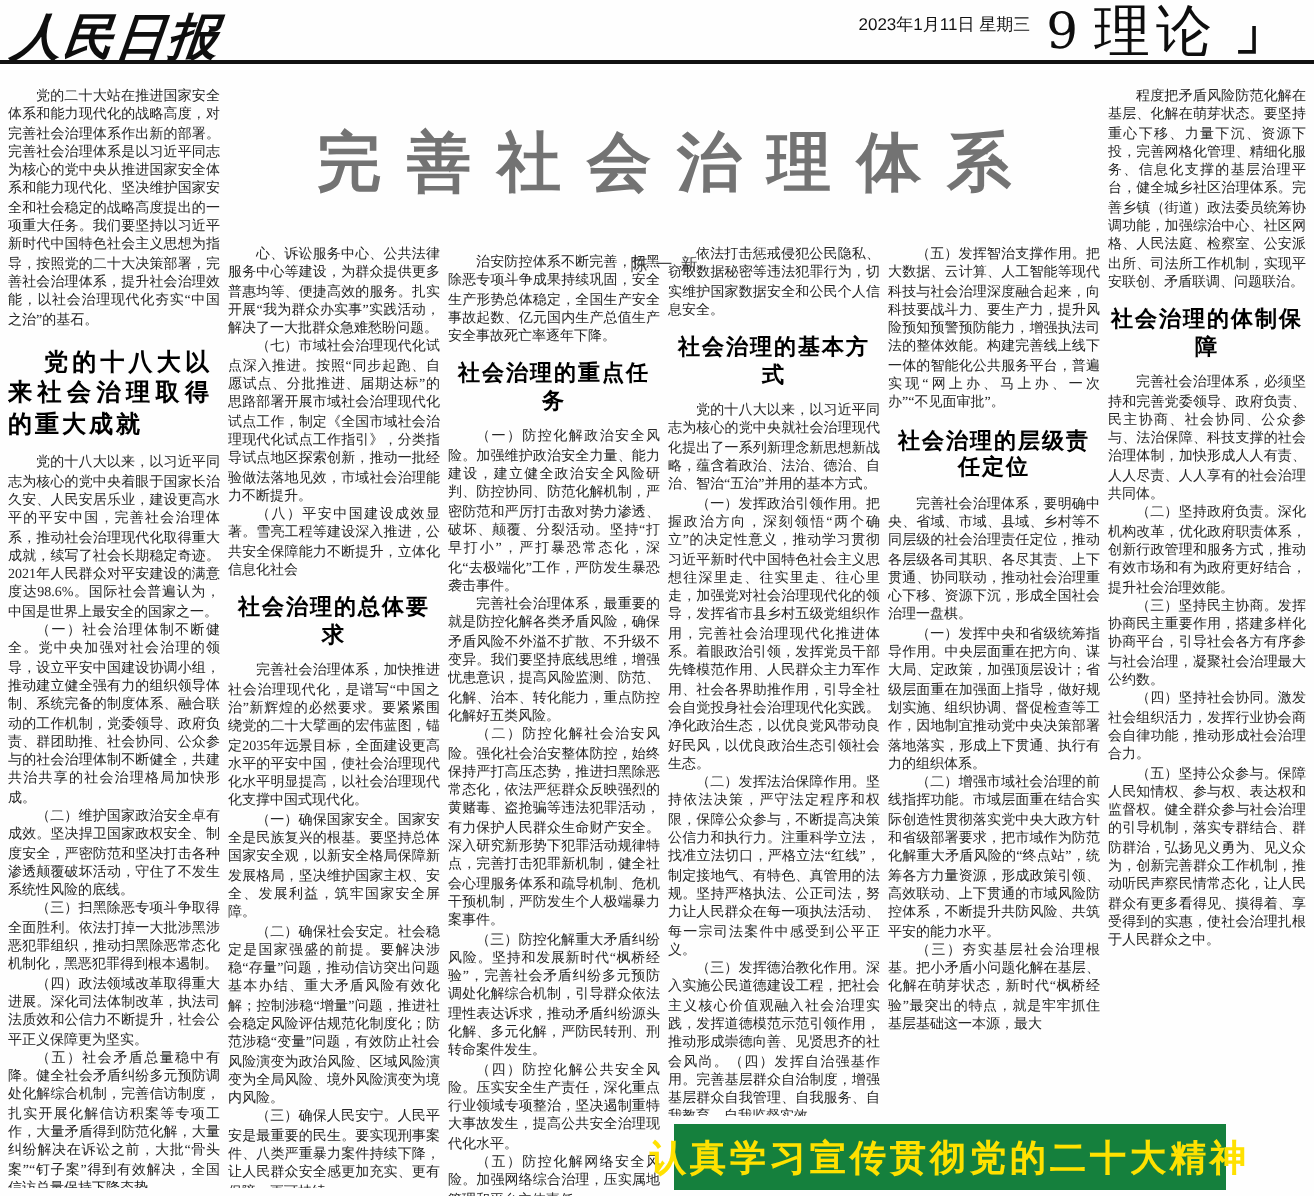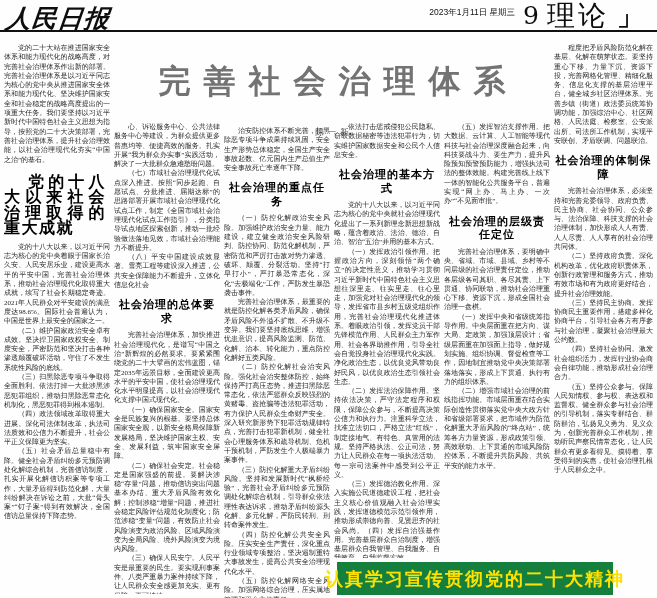--- a/index.html
+++ b/index.html
@@ -43,21 +43,21 @@
     text-align:justify;word-break:break-all;
   }
   .col p{margin:0;text-indent:2em;}
   .col-heading{
     font-family:"Liberation Sans", sans-serif;
     font-weight:bold;color:#000;
     font-size:11px;line-height:13.5px;letter-spacing:1px;
     text-align:center;text-indent:0;margin:8px 0 6px 0;
   }
   .col-heading.big{
-    font-size:16px;line-height:15.5px;letter-spacing:1.5px;
+    font-size:12px;line-height:15.5px;letter-spacing:1.5px;
     text-align:justify;text-indent:1.5em;margin:9px 4px 7px 0;
   }
   #column-1{left:4px;top:44px;width:106px;height:550px;}
   #column-2{left:114px;top:123px;width:106px;height:471px;}
   #column-3{left:224px;top:127px;width:106px;height:471px;}
   #column-4{left:334px;top:123px;width:106px;height:435px;}
   #column-5{left:444px;top:123px;width:106px;height:435px;}
   #column-6{left:554px;top:44px;width:99px;height:514px;}
   
   .banner{
@@ -86,20 +86,21 @@
 
 <div class="title-block">
   <div class="main-title">完善社会治理体系</div>
   <div class="author">陈一新</div>
 </div>
 
 <div class="col" id="column-1">
     <p>党的二十大站在推进国家安全体系和能力现代化的战略高度，对完善社会治理体系作出新的部署。完善社会治理体系是以习近平同志为核心的党中央从推进国家安全体系和能力现代化、坚决维护国家安全和社会稳定的战略高度提出的一项重大任务。我们要坚持以习近平新时代中国特色社会主义思想为指导，按照党的二十大决策部署，完善社会治理体系，提升社会治理效能，以社会治理现代化夯实“中国之治”的基石。</p>
     <h3 class="col-heading big">党的十八大以来社会治理取得的重大成就</h3>
     <p>党的十八大以来，以习近平同志为核心的党中央着眼于国家长治久安、人民安居乐业，建设更高水平的平安中国，完善社会治理体系，推动社会治理现代化取得重大成就，续写了社会长期稳定奇迹。2021年人民群众对平安建设的满意度达98.6%。国际社会普遍认为，中国是世界上最安全的国家之一。</p>
+    <p>（一）社会治理体制不断健全。党中央加强对社会治理的领导，设立平安中国建设协调小组，推动建立健全强有力的组织领导体制、系统完备的制度体系、融合联动的工作机制，党委领导、政府负责、群团助推、社会协同、公众参与的社会治理体制不断健全，共建共治共享的社会治理格局加快形成。</p>
     <p>（二）维护国家政治安全卓有成效。坚决捍卫国家政权安全、制度安全，严密防范和坚决打击各种渗透颠覆破坏活动，守住了不发生系统性风险的底线。</p>
     <p>（三）扫黑除恶专项斗争取得全面胜利。依法打掉一大批涉黑涉恶犯罪组织，推动扫黑除恶常态化机制化，黑恶犯罪得到根本遏制。</p>
     <p>（四）政法领域改革取得重大进展。深化司法体制改革，执法司法质效和公信力不断提升，社会公平正义保障更为坚实。</p>
     <p>（五）社会矛盾总量稳中有降。健全社会矛盾纠纷多元预防调处化解综合机制，完善信访制度，扎实开展化解信访积案等专项工作，大量矛盾得到防范化解，大量纠纷解决在诉讼之前，大批“骨头案”“钉子案”得到有效解决，全国信访总量保持下降态势。</p>
   </div>
 <div class="col" id="column-2">
     <p>心、诉讼服务中心、公共法律服务中心等建设，为群众提供更多普惠均等、便捷高效的服务。扎实开展“我为群众办实事”实践活动，解决了一大批群众急难愁盼问题。</p>
     <p>（七）市域社会治理现代化试点深入推进。按照“同步起跑、自愿试点、分批推进、届期达标”的思路部署开展市域社会治理现代化试点工作，制定《全国市域社会治理现代化试点工作指引》，分类指导试点地区探索创新，推动一批经验做法落地见效，市域社会治理能力不断提升。</p>
     <p>（八）平安中国建设成效显著。雪亮工程等建设深入推进，公共安全保障能力不断提升，立体化信息化社会</p>
     <h3 class="col-heading">社会治理的总体要求</h3>
@@ -126,20 +127,21 @@
     <p>（一）发挥政治引领作用。把握政治方向，深刻领悟“两个确立”的决定性意义，推动学习贯彻习近平新时代中国特色社会主义思想往深里走、往实里走、往心里走，加强党对社会治理现代化的领导，发挥省市县乡村五级党组织作用，完善社会治理现代化推进体系。着眼政治引领，发挥党员干部先锋模范作用、人民群众主力军作用、社会各界助推作用，引导全社会自觉投身社会治理现代化实践。净化政治生态，以优良党风带动良好民风，以优良政治生态引领社会生态。</p>
     <p>（二）发挥法治保障作用。坚持依法决策，严守法定程序和权限，保障公众参与，不断提高决策公信力和执行力。注重科学立法，找准立法切口，严格立法“红线”，制定接地气、有特色、真管用的法规。坚持严格执法、公正司法，努力让人民群众在每一项执法活动、每一宗司法案件中感受到公平正义。</p>
     <p>（三）发挥德治教化作用。深入实施公民道德建设工程，把社会主义核心价值观融入社会治理实践，发挥道德模范示范引领作用，推动形成崇德向善、见贤思齐的社会风尚。（四）发挥自治强基作用。完善基层群众自治制度，增强基层群众自我管理、自我服务、自我教育、自我监督实效。</p>
   </div>
 <div class="col" id="column-5">
     <p>（五）发挥智治支撑作用。把大数据、云计算、人工智能等现代科技与社会治理深度融合起来，向科技要战斗力、要生产力，提升风险预知预警预防能力，增强执法司法的整体效能。构建完善线上线下一体的智能化公共服务平台，普遍实现“网上办、马上办、一次办”“不见面审批”。</p>
     <h3 class="col-heading">社会治理的层级责任定位</h3>
     <p>完善社会治理体系，要明确中央、省域、市域、县域、乡村等不同层级的社会治理责任定位，推动各层级各司其职、各尽其责、上下贯通、协同联动，推动社会治理重心下移、资源下沉，形成全国社会治理一盘棋。</p>
     <p>（一）发挥中央和省级统筹指导作用。中央层面重在把方向、谋大局、定政策，加强顶层设计；省级层面重在加强面上指导，做好规划实施、组织协调、督促检查等工作，因地制宜推动党中央决策部署落地落实，形成上下贯通、执行有力的组织体系。</p>
     <p>（二）增强市域社会治理的前线指挥功能。市域层面重在结合实际创造性贯彻落实党中央大政方针和省级部署要求，把市域作为防范化解重大矛盾风险的“终点站”，统筹各方力量资源，形成政策引领、高效联动、上下贯通的市域风险防控体系，不断提升共防风险、共筑平安的能力水平。</p>
+    <p>（三）夯实基层社会治理根基。把小矛盾小问题化解在基层、化解在萌芽状态，新时代“枫桥经验”最突出的特点，就是牢牢抓住基层基础这一本源，最大</p>
   </div>
 <div class="col" id="column-6">
     <p>程度把矛盾风险防范化解在基层、化解在萌芽状态。要坚持重心下移、力量下沉、资源下投，完善网格化管理、精细化服务、信息化支撑的基层治理平台，健全城乡社区治理体系。完善乡镇（街道）政法委员统筹协调功能，加强综治中心、社区网格、人民法庭、检察室、公安派出所、司法所工作机制，实现平安联创、矛盾联调、问题联治。</p>
     <h3 class="col-heading">社会治理的体制保障</h3>
     <p>完善社会治理体系，必须坚持和完善党委领导、政府负责、民主协商、社会协同、公众参与、法治保障、科技支撑的社会治理体制，加快形成人人有责、人人尽责、人人享有的社会治理共同体。</p>
     <p>（二）坚持政府负责。深化机构改革，优化政府职责体系，创新行政管理和服务方式，推动有效市场和有为政府更好结合，提升社会治理效能。</p>
     <p>（三）坚持民主协商。发挥协商民主重要作用，搭建多样化协商平台，引导社会各方有序参与社会治理，凝聚社会治理最大公约数。</p>
     <p>（四）坚持社会协同。激发社会组织活力，发挥行业协会商会自律功能，推动形成社会治理合力。</p>
     <p>（五）坚持公众参与。保障人民知情权、参与权、表达权和监督权。健全群众参与社会治理的引导机制，落实专群结合、群防群治，弘扬见义勇为、见义众为，创新完善群众工作机制，推动听民声察民情常态化，让人民群众有更多看得见、摸得着、享受得到的实惠，使社会治理扎根于人民群众之中。</p>
   </div>

